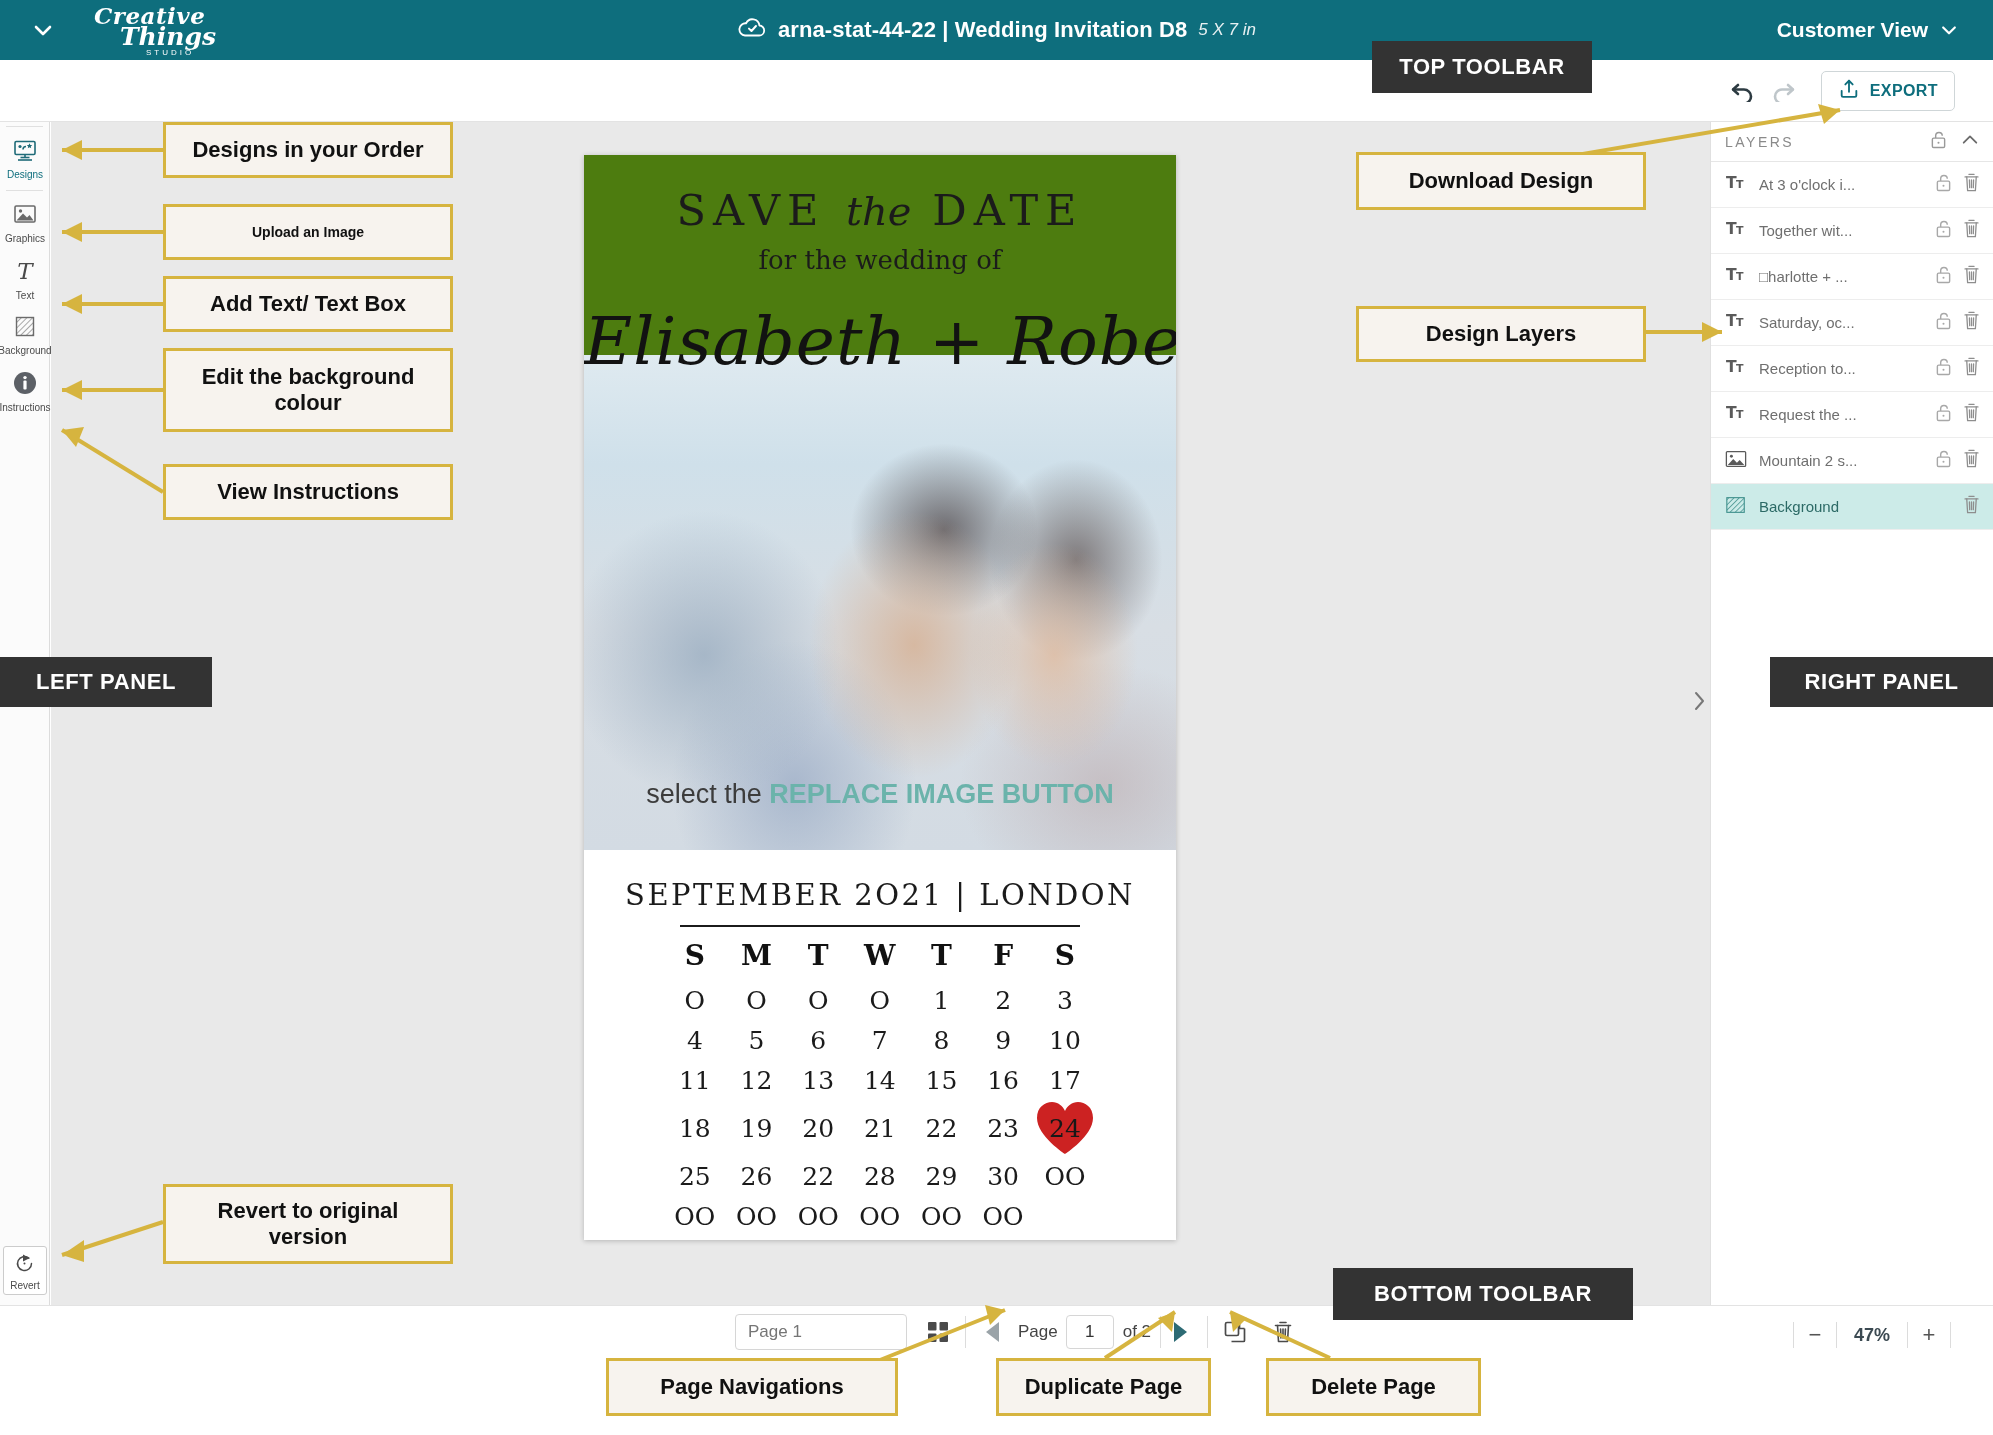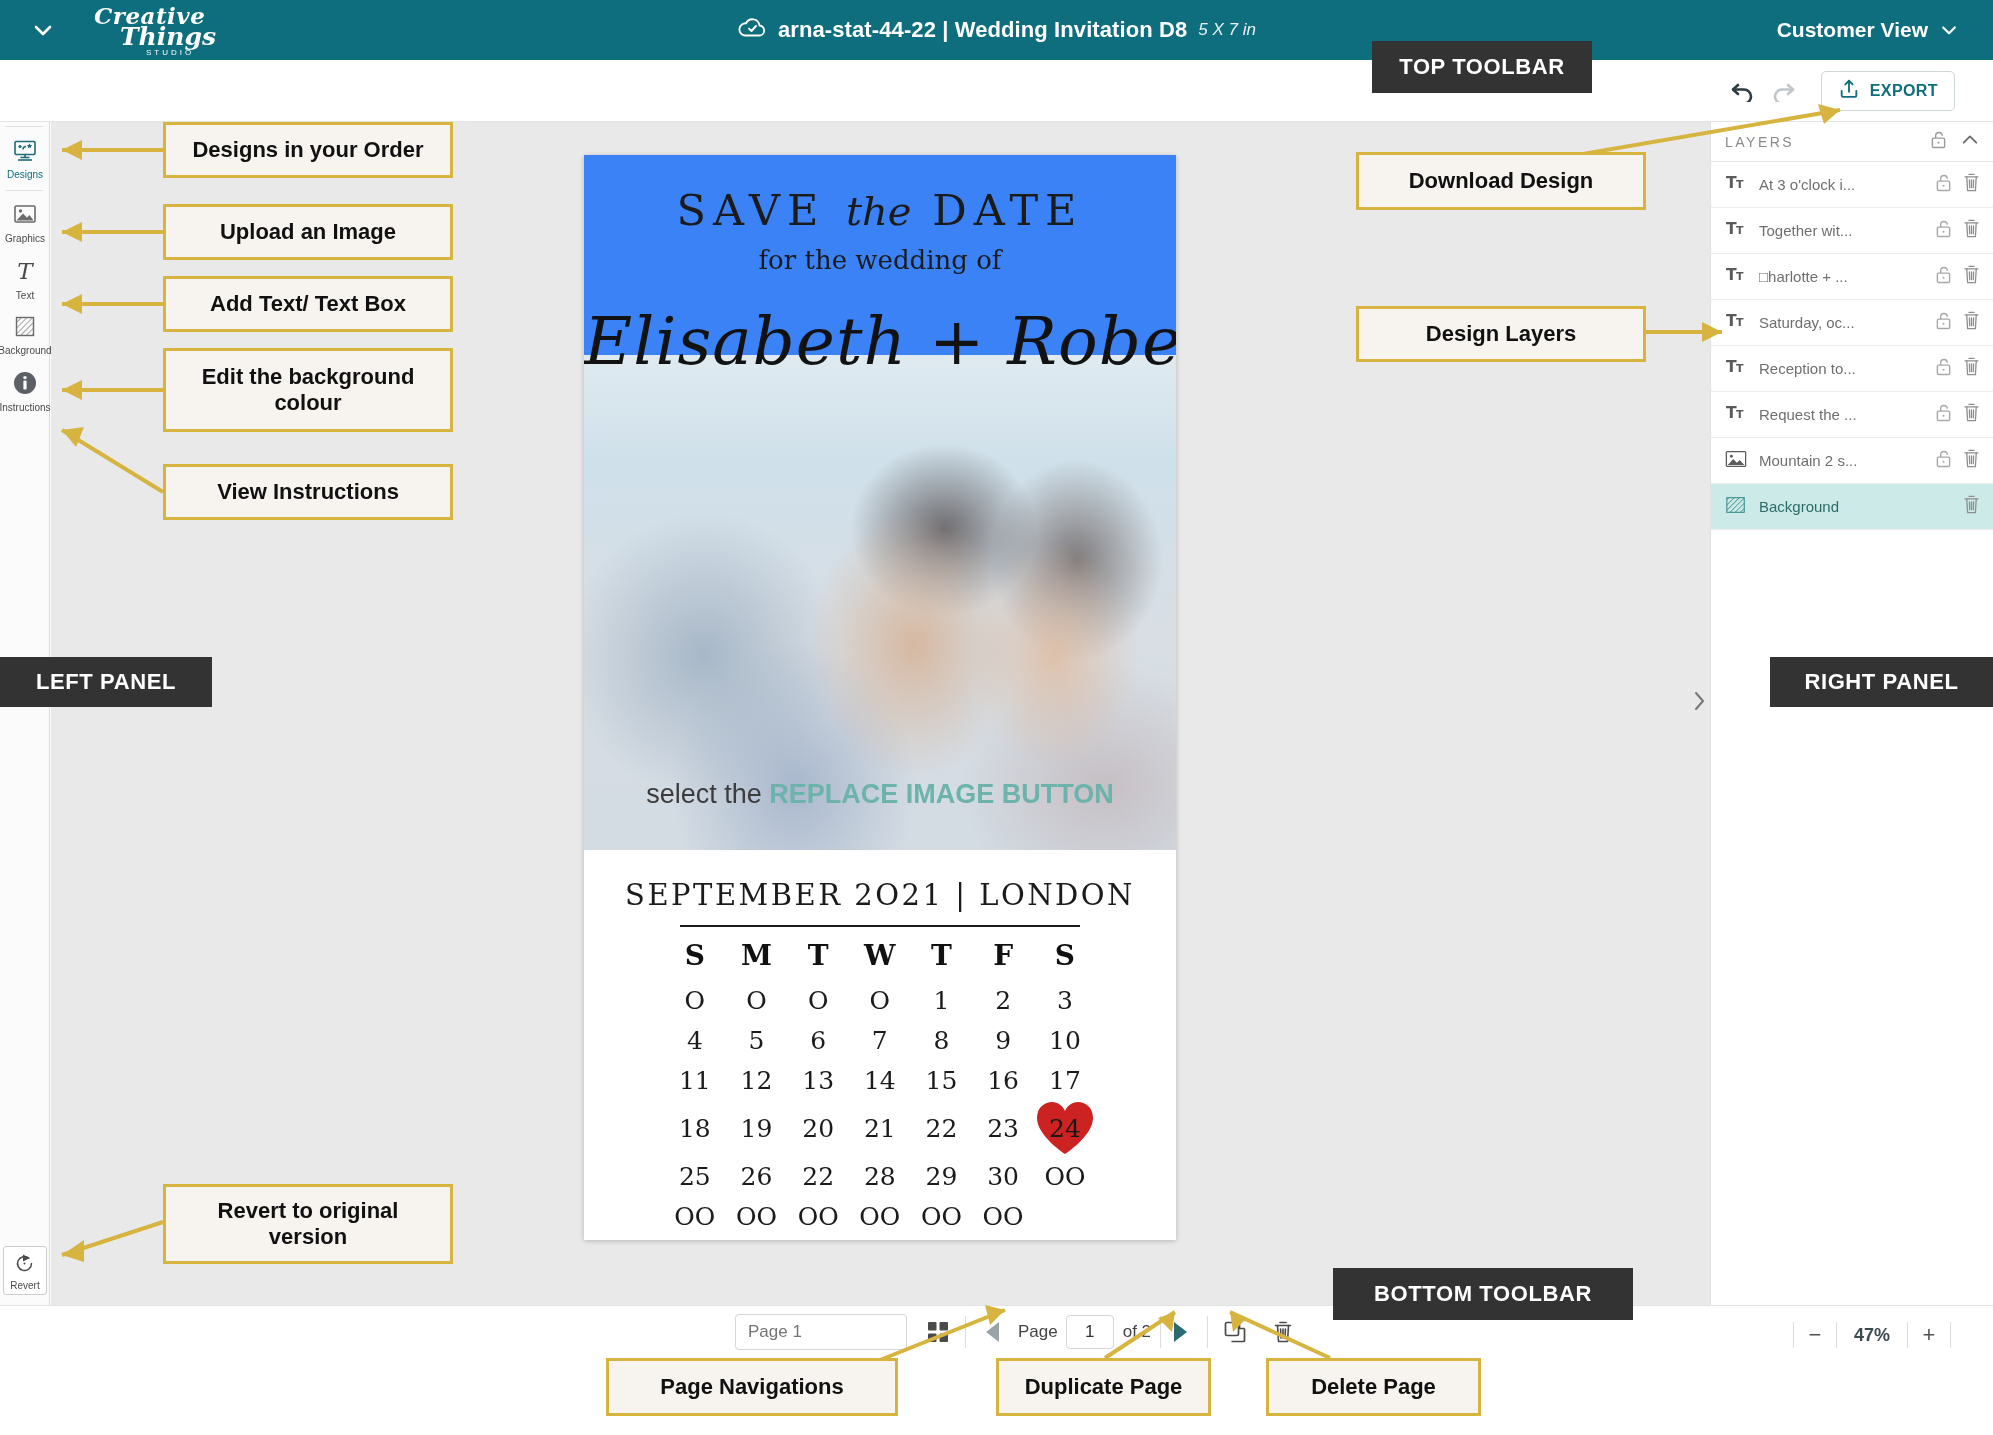--- a/index.html
+++ b/index.html
@@ -84,21 +84,21 @@
   
   .canvas-area {
     position: absolute; left: 51px; top: 122px; width: 1659px; height: 1183px;
     background: #e9e9e9;
   }
   .card {
     position: absolute; left: 533px; top: 33px; width: 592px; height: 1085px;
     background: #fff; box-shadow: 0 1px 5px rgba(0,0,0,.22);
     overflow: hidden;
   }
-  .card-top { position: relative; height: 200px; background: #3b82f6; }
+  .card-top { position: relative; height: 200px; background: #4d7c0f; }
   .save-date {
     text-align: center; padding-top: 30px;
     font-family: "DejaVu Serif", serif; font-size: 43px; letter-spacing: 7px;
     color: #1b1b1b; white-space: nowrap;
   }
   .save-date .script {
     font-family: "DejaVu Serif", serif; font-style: italic;
     font-size: 40px; letter-spacing: 0px;
   }
   .for-wedding {
@@ -748,21 +748,21 @@
       <polygon points="1722,332 1702,322 1702,342"></polygon>
       <polygon points="1005,1310 985,1305 990,1325"></polygon>
       <polygon points="1175,1312 1158,1318 1172,1332"></polygon>
       <polygon points="1230,1312 1247,1318 1233,1332"></polygon>
     </g>
   </svg>
 
   <div class="anno" style="left:163px; top:122px; width:290px; height:56px; font-size:22px;">
     <span>Designs in your Order</span>
   </div>
-  <div class="anno" style="left:163px; top:204px; width:290px; height:56px; font-size:22px;">
+  <div class="anno" style="left:163px; top:204px; width:290px; height:56px; font-size:14px;">
     <span>Upload an Image</span>
   </div>
   <div class="anno" style="left:163px; top:276px; width:290px; height:56px; font-size:22px;">
     <span>Add Text/ Text Box</span>
   </div>
   <div class="anno" style="left:163px; top:348px; width:290px; height:84px; font-size:22px; padding:0 14px;">
     <span>Edit the background colour</span>
   </div>
   <div class="anno" style="left:163px; top:464px; width:290px; height:56px; font-size:22px;">
     <span>View Instructions</span>

